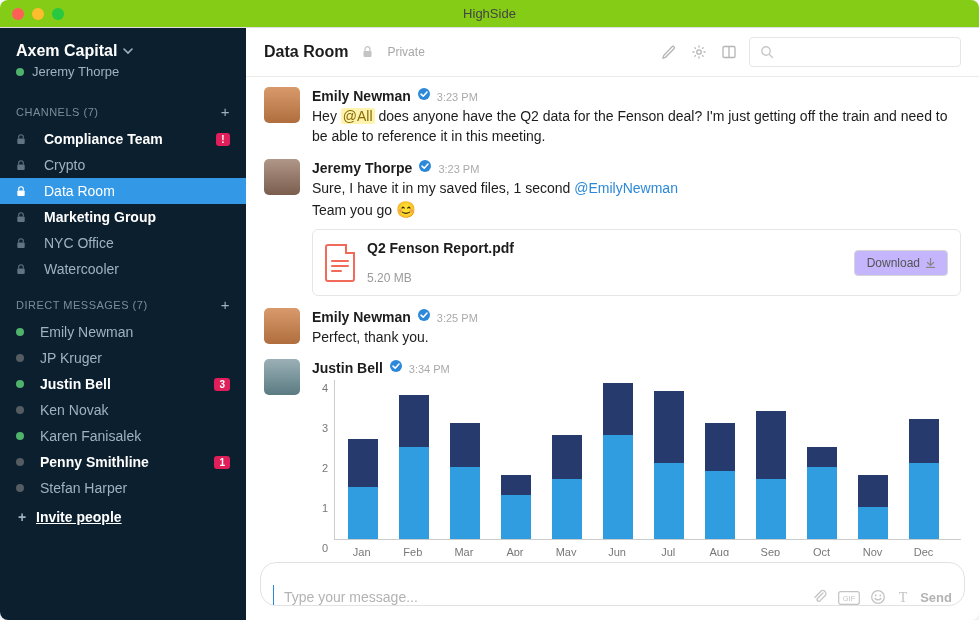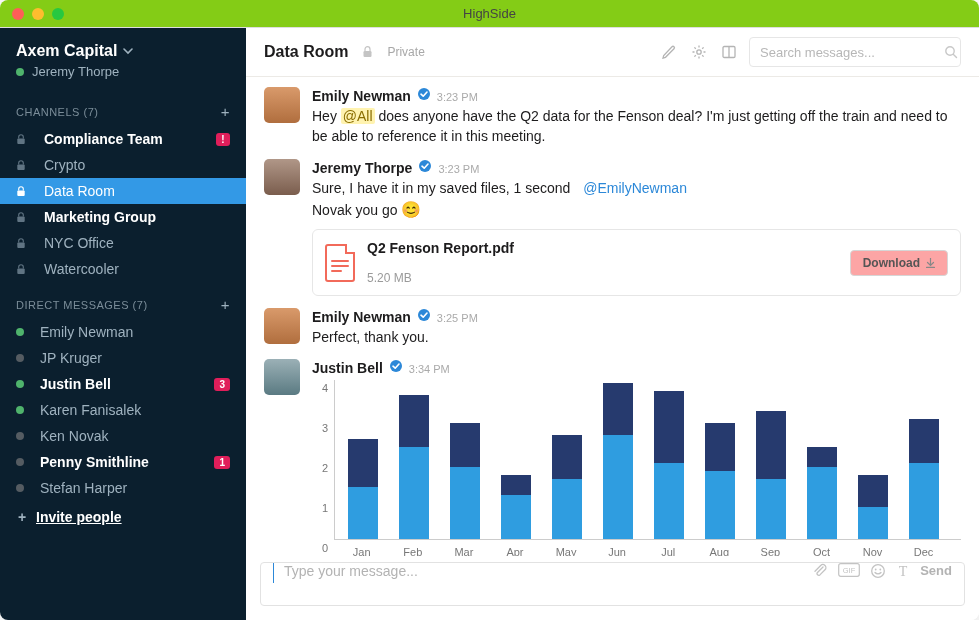--- a/index.html
+++ b/index.html
@@ -120,21 +120,21 @@
   .avatar.emily { background: linear-gradient(#d99a6b,#b06e3e); }
   .avatar.jeremy { background: linear-gradient(#b09788,#7a5d4d); }
   .avatar.justin { background: linear-gradient(#9bb0b6,#5a7a82); }
   .msg-body { flex: 1; min-width: 0; }
   .msg-head { display: flex; align-items: baseline; gap: 6px; margin-bottom: 2px; }
   .msg-author { font-weight: 700; color: #1d1c1d; }
   .verify-badge { width: 14px; height: 14px; display: inline-flex; align-items: center; justify-content: center; }
   .verify-badge svg { display:block; }
   .msg-time { color: #aaa; font-size: 11px; }
   .msg-text { color: #1d1c1d; line-height: 1.45; }
-  .mention { color: #2c88d8; margin-left: 9px; }
+  .mention { color: #2c88d8; }
   .mention-all { background: #fff3b0; color: #8a6d00; padding: 0 2px; border-radius: 2px; }
   .emoji { font-size: 16px; }
 
   .attachment {
     border: 1px solid #e6e6e6; border-radius: 6px;
     margin-top: 8px; padding: 10px 12px;
     display: flex; align-items: center; gap: 12px;
   }
   .file-icon {
     width: 30px; height: 38px;
@@ -154,22 +154,22 @@
   }
   .file-lines { position:absolute; bottom:7px; left:6px; right:6px; }
   .file-lines span { display:block; height:2px; background:#f26a5a; margin-bottom:3px; border-radius:1px; }
   .file-lines span:nth-child(3){ width:60%; }
   .file-meta .fname { font-weight: 600; color: #1d1c1d; }
   .file-meta .fsize { color: #9a9a9a; font-size: 12px; margin-top: 15px; }
   .dl-btn {
     margin-left: auto;
     border: 1px solid #d6d6d6; border-radius: 4px;
     padding: 5px 12px; font-size: 12px; color: #555;
-    background: #fca5a5; cursor: pointer;
-    display:flex; align-items:center; gap:6px;font-weight:bold;
+    background: #c4b5fd; cursor: pointer;
+    display:flex; align-items:center; gap:6px;
   }
 
   
   .chart-wrap { margin-top: 4px; display:flex; }
   .y-axis { width: 22px; position: relative; height: 168px; }
   .y-axis .tick { position: absolute; right: 6px; transform: translateY(50%); font-size: 11px; color: #777; }
   .chart-area { flex: 1; position: relative; }
   .plot {
     height: 160px; border-left: 1px solid #ccc; border-bottom: 1px solid #ccc;
     display: flex; align-items: flex-end; gap: 3.4%;
@@ -178,22 +178,22 @@
   }
   .bar-col { width: 5%; display: flex; flex-direction: column; align-items: stretch; }
   .bar-top { background: #263a6e; width: 100%; }
   .bar-bot { background: #2f9de0; width: 100%; }
   .x-axis { display: flex; padding-left: 2%; padding-right: 1%; gap: 3.4%; margin-top: 6px; }
   .x-axis .xlabel { width: 5%; text-align: center; font-size: 11px; color: #777; }
 
   
   .composer {
     margin: 6px 14px 14px 14px;
-    border: 1px solid #e2e2e2; border-radius: 4px;
-    height: 44px; display: flex; align-items: flex-start;
+    border: 1px solid #e2e2e2; border-radius: 16px;
+    height: 44px; display: flex; align-items: flex-end;
     padding: 0 12px; gap: 10px;
   }
   .composer input {
     flex: 1; border: none; outline: none; font-size: 14px; color: #333;
   }
   .composer input::placeholder { color: #b3b3b3; }
   .composer .cicon { color: #c3c3c3; cursor: pointer; font-size: 16px; }
   .composer .send { color: #b3b3b3; font-weight: 600; cursor: pointer; font-size: 13px; }
   .cursor-bar {
     width: 1px; height: 20px; background: #2c88d8;
@@ -311,26 +311,26 @@
           <li class="sb-item">
             <span class="presence-dot presence-away"></span>
             <span>JP Kruger</span>
           </li>
           <li class="sb-item bold">
             <span class="presence-dot presence-online"></span>
             <span>Justin Bell</span>
             <span class="badge">3</span>
           </li>
           <li class="sb-item">
+            <span class="presence-dot presence-away"></span>
+            <span>Ken Novak</span>
+          </li>
+          <li class="sb-item">
             <span class="presence-dot presence-online"></span>
             <span>Karen Fanisalek</span>
-          </li>
-          <li class="sb-item">
-            <span class="presence-dot presence-away"></span>
-            <span>Ken Novak</span>
           </li>
           <li class="sb-item bold">
             <span class="presence-dot presence-away"></span>
             <span>Penny Smithline</span>
             <span class="badge">1</span>
           </li>
           <li class="sb-item">
             <span class="presence-dot presence-away"></span>
             <span>Stefan Harper</span>
           </li>
@@ -367,21 +367,20 @@
               </svg>
           </span>
           <span class="hi" title="details">
             <svg width="16" height="16" viewBox="0 0 16 16">
                 <rect x="2" y="2.5" width="12" height="11" rx="1.2" fill="none" stroke="#b4b4b4" stroke-width="1.3"></rect>
                 <line x1="8" y1="2.5" x2="8" y2="13.5" stroke="#b4b4b4" stroke-width="1.3"></line>
               </svg>
           </span>
         </div>
         <div class="search-wrap">
-          <input type="text" placeholder="Search messages..." style="">
           <span>
             <svg width="14" height="14" viewBox="0 0 14 14">
                 <circle cx="6" cy="6" r="4.2" fill="none" stroke="#c8c8c8" stroke-width="1.4"></circle>
                 <line x1="9.2" y1="9.2" x2="12.5" y2="12.5" stroke="#c8c8c8" stroke-width="1.4" stroke-linecap="round"></line>
               </svg>
           </span>
         </div>
       </div>
 
       <div class="messages" id="messages">
@@ -408,21 +407,21 @@
                 <span class="msg-author">Jeremy Thorpe</span>
                 <span class="verify-badge">
                   <svg width="14" height="14" viewBox="0 0 14 14">
                     <circle cx="7" cy="7" r="6" fill="#2c88d8"></circle>
                     <path d="M4 7.2 L6.2 9.2 L10 5" stroke="#fff" stroke-width="1.6" fill="none" stroke-linecap="round" stroke-linejoin="round"></path>
                   </svg>
                 </span>
                 <span class="msg-time">3:23 PM</span>
               </div>
               <div class="msg-text"><span>Sure, I have it in my saved files, 1 second </span><span class="mention">@EmilyNewman</span></div>
-              <div class="msg-text"><span>Novak you go </span><span class="emoji">😊</span></div>
+              <div class="msg-text"><span>Team you go </span><span class="emoji">😊</span></div>
               <div class="attachment">
                 <div class="file-icon">
                   <div class="sheet"></div>
                   <div class="fold"></div>
                   <div class="file-lines">
                     <span></span>
                     <span></span>
                     <span></span>
                   </div>
                 </div>

